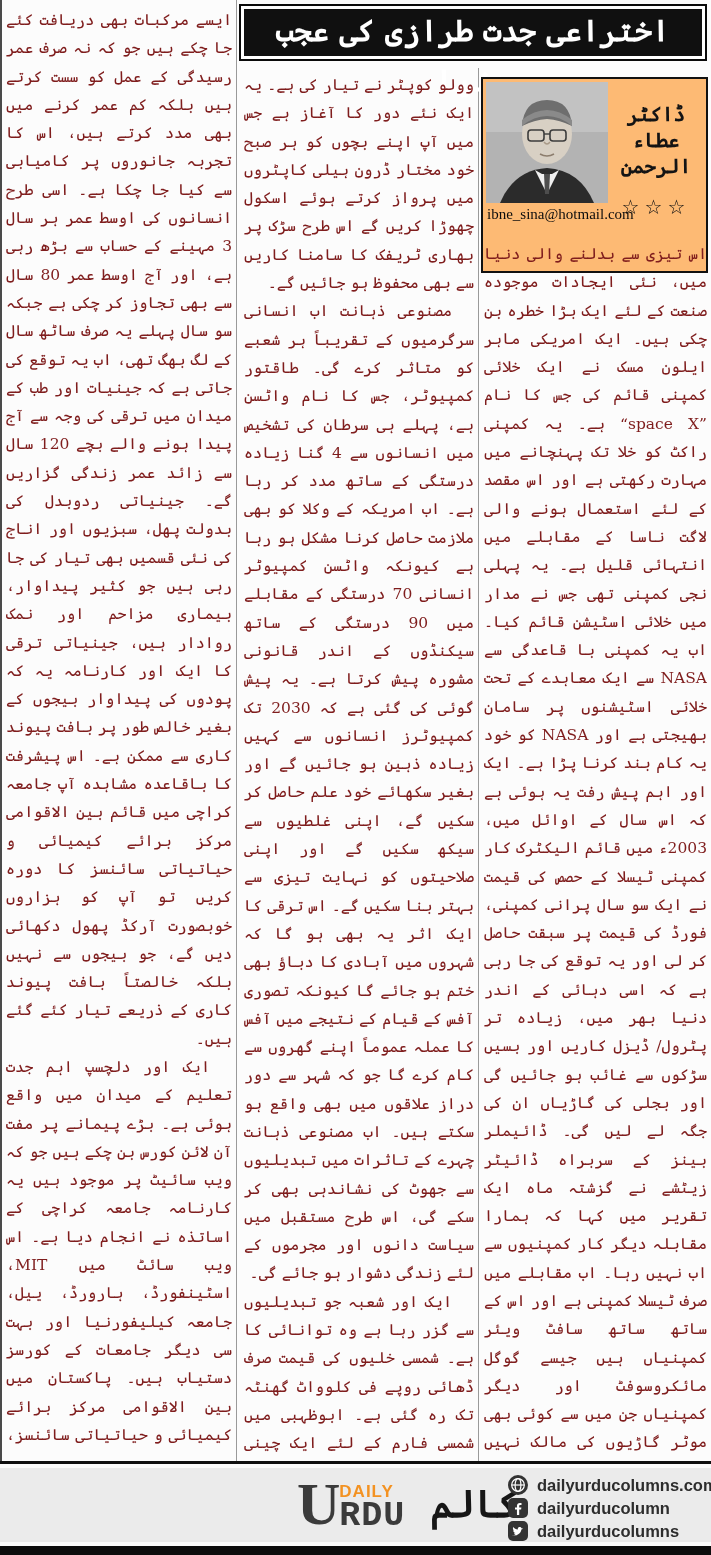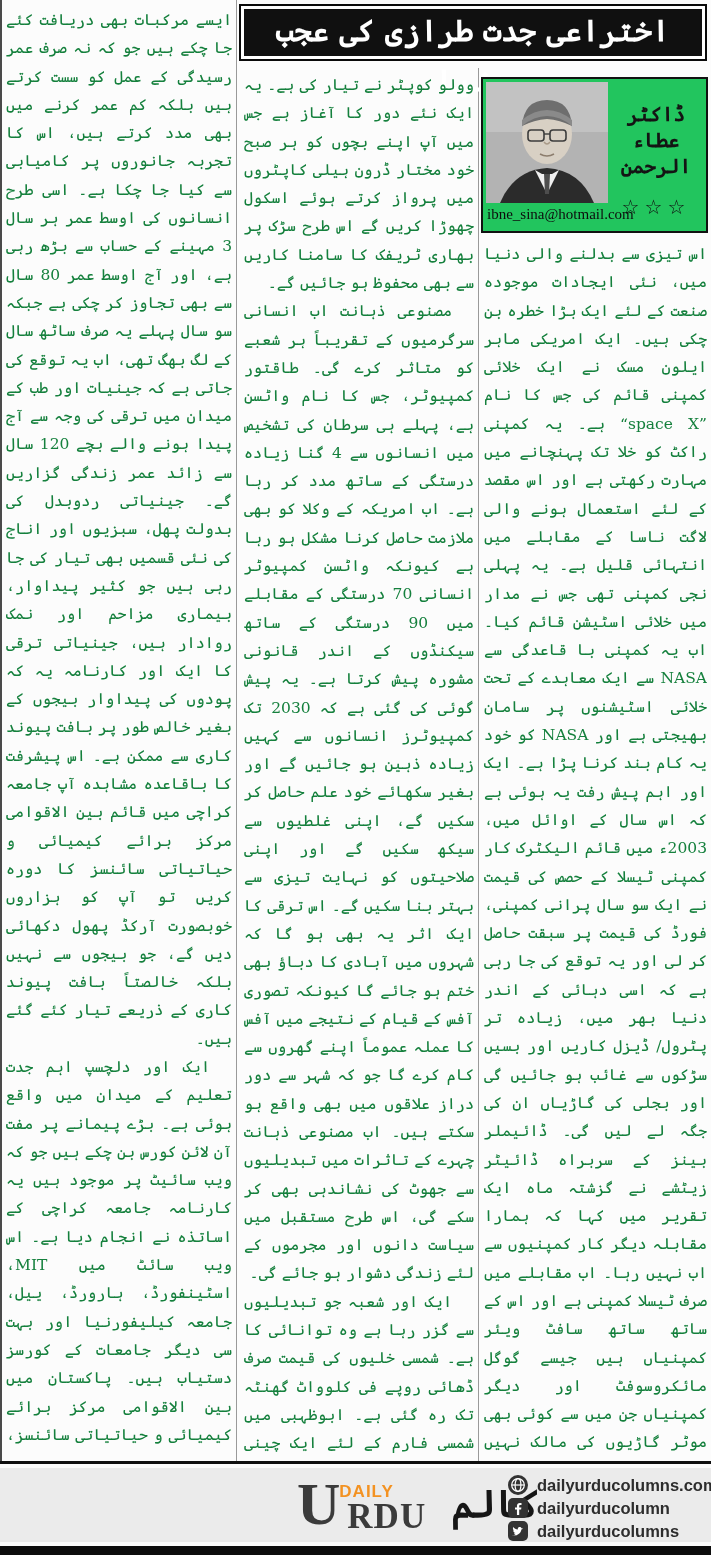--- a/index.html
+++ b/index.html
@@ -12,47 +12,47 @@
 
   
   .headline{position:absolute;left:239px;top:4px;width:468px;height:57px;background:#101010;
             border:2px solid #0a0a0a;box-shadow:inset 0 0 0 3px #fff;box-sizing:border-box;}
   .headline span{display:block;direction:rtl;text-align:center;color:#fff;
                  font-family:"DejaVu Serif","Liberation Serif",serif;font-weight:bold;
                  font-size:30px;line-height:50px;}
 
   
   .col{position:absolute;direction:rtl;text-align:justify;font-size:15.5px;line-height:28.3px;
-       color:#15803d;overflow:hidden;font-family:"DejaVu Serif","Liberation Serif",serif;}
+       color:#7f1d1d;overflow:hidden;font-family:"DejaVu Serif","Liberation Serif",serif;}
   .col p{margin:0;text-indent:22px;}
   .col p.cont{text-indent:0;}
   .col-left{left:6px;top:6px;width:226px;height:1448px;}
   .col-mid{left:244px;top:71px;width:230px;height:1384px;}
   .col-right{left:484px;top:240px;width:223px;height:1215px;}
 
   
-  .author-card{position:absolute;left:481px;top:77px;width:227px;height:156px;border:2px solid #111;
-               background:#22c55e;box-sizing:border-box;}
+  .author-card{position:absolute;left:481px;top:77px;width:227px;height:196px;border:2px solid #111;
+               background:#fdba74;box-sizing:border-box;}
   .photo{position:absolute;left:3px;top:3px;width:122px;height:121px;background:#a8a8a8;}
   .photo svg{display:block;}
   .author-meta{position:absolute;right:4px;top:22px;width:92px;text-align:center;direction:rtl;}
   .author-name{font-family:"DejaVu Serif","Liberation Serif",serif;font-weight:bold;font-size:20px;line-height:26px;}
   .author-stars{font-size:20px;letter-spacing:5px;margin-top:16px;color:#111;}
   .author-email{position:absolute;left:4px;top:127px;font-family:"Liberation Serif",serif;
                 font-weight:normal;font-size:15px;color:#0d0d0d;}
 
   
   .bottom-rule{position:absolute;left:0;top:1461px;width:711px;height:3px;background:#101010;}
   .footer-band{position:absolute;left:0;top:1468px;width:711px;height:74px;background:#ebebeb;}
   .logo{position:absolute;left:297px;top:8px;display:flex;align-items:flex-start;color:#3b3b3b;}
   .logo-u{font-family:"Liberation Serif",serif;font-weight:bold;font-size:60px;line-height:56px;}
   .logo-stack{display:flex;flex-direction:column;margin-left:-1px;}
   .logo-daily{color:#f39222;font-family:"Liberation Sans",sans-serif;font-weight:bold;
               font-size:17px;line-height:17px;letter-spacing:1px;margin-top:7px;}
-  .logo-rdu{font-family:Liberation Serif, serif;font-weight:bold;font-size:35px;line-height:33px;letter-spacing:1px;margin-left:8px;}
+  .logo-rdu{font-family:Liberation Mono, monospace;font-weight:bold;font-size:35px;line-height:33px;letter-spacing:1px;}
   .logo-urdu{font-family:"DejaVu Serif",serif;font-weight:bold;font-size:38px;line-height:56px;
              margin-left:25px;color:#161616;direction:rtl;}
   .social{position:absolute;left:508px;top:7px;display:flex;flex-direction:column;gap:3px;}
   .srow{display:flex;align-items:center;gap:9px;height:20px;}
   .srow .label{font-family:"Liberation Sans",sans-serif;font-weight:bold;font-size:16.5px;color:#2d2d2d;}
   .sicon{width:20px;height:20px;display:inline-block;}
   .bottom-bar{position:absolute;left:0;top:1546px;width:711px;height:9px;background:#0d0d0d;}
 </style>
 </head>
 <body>

